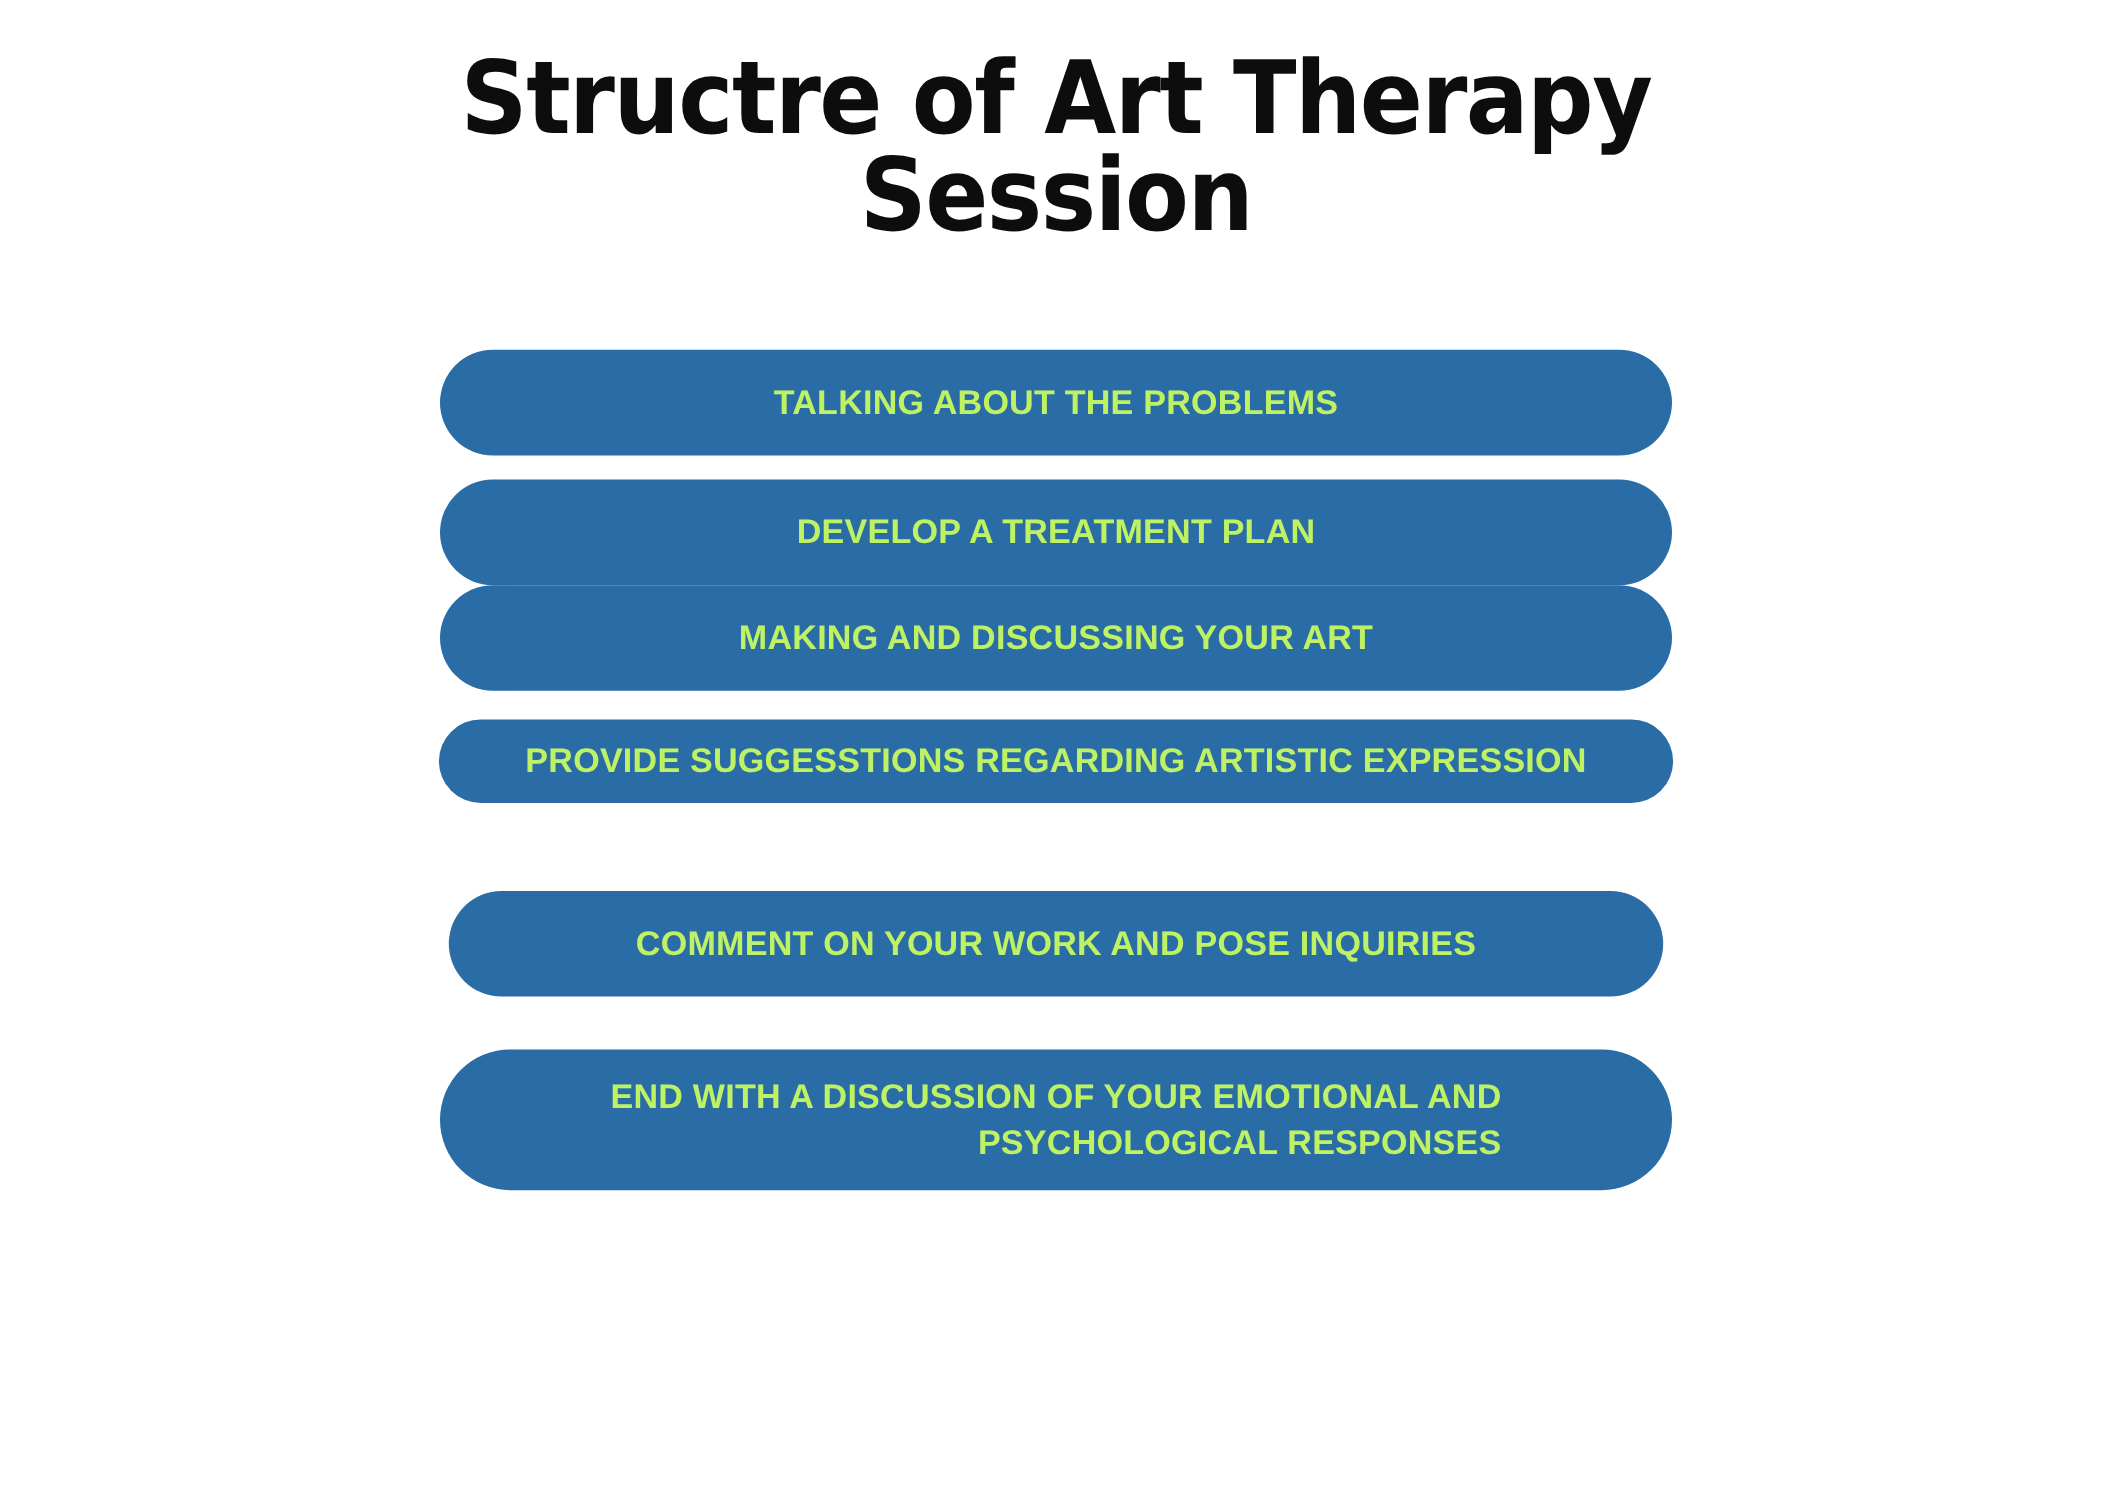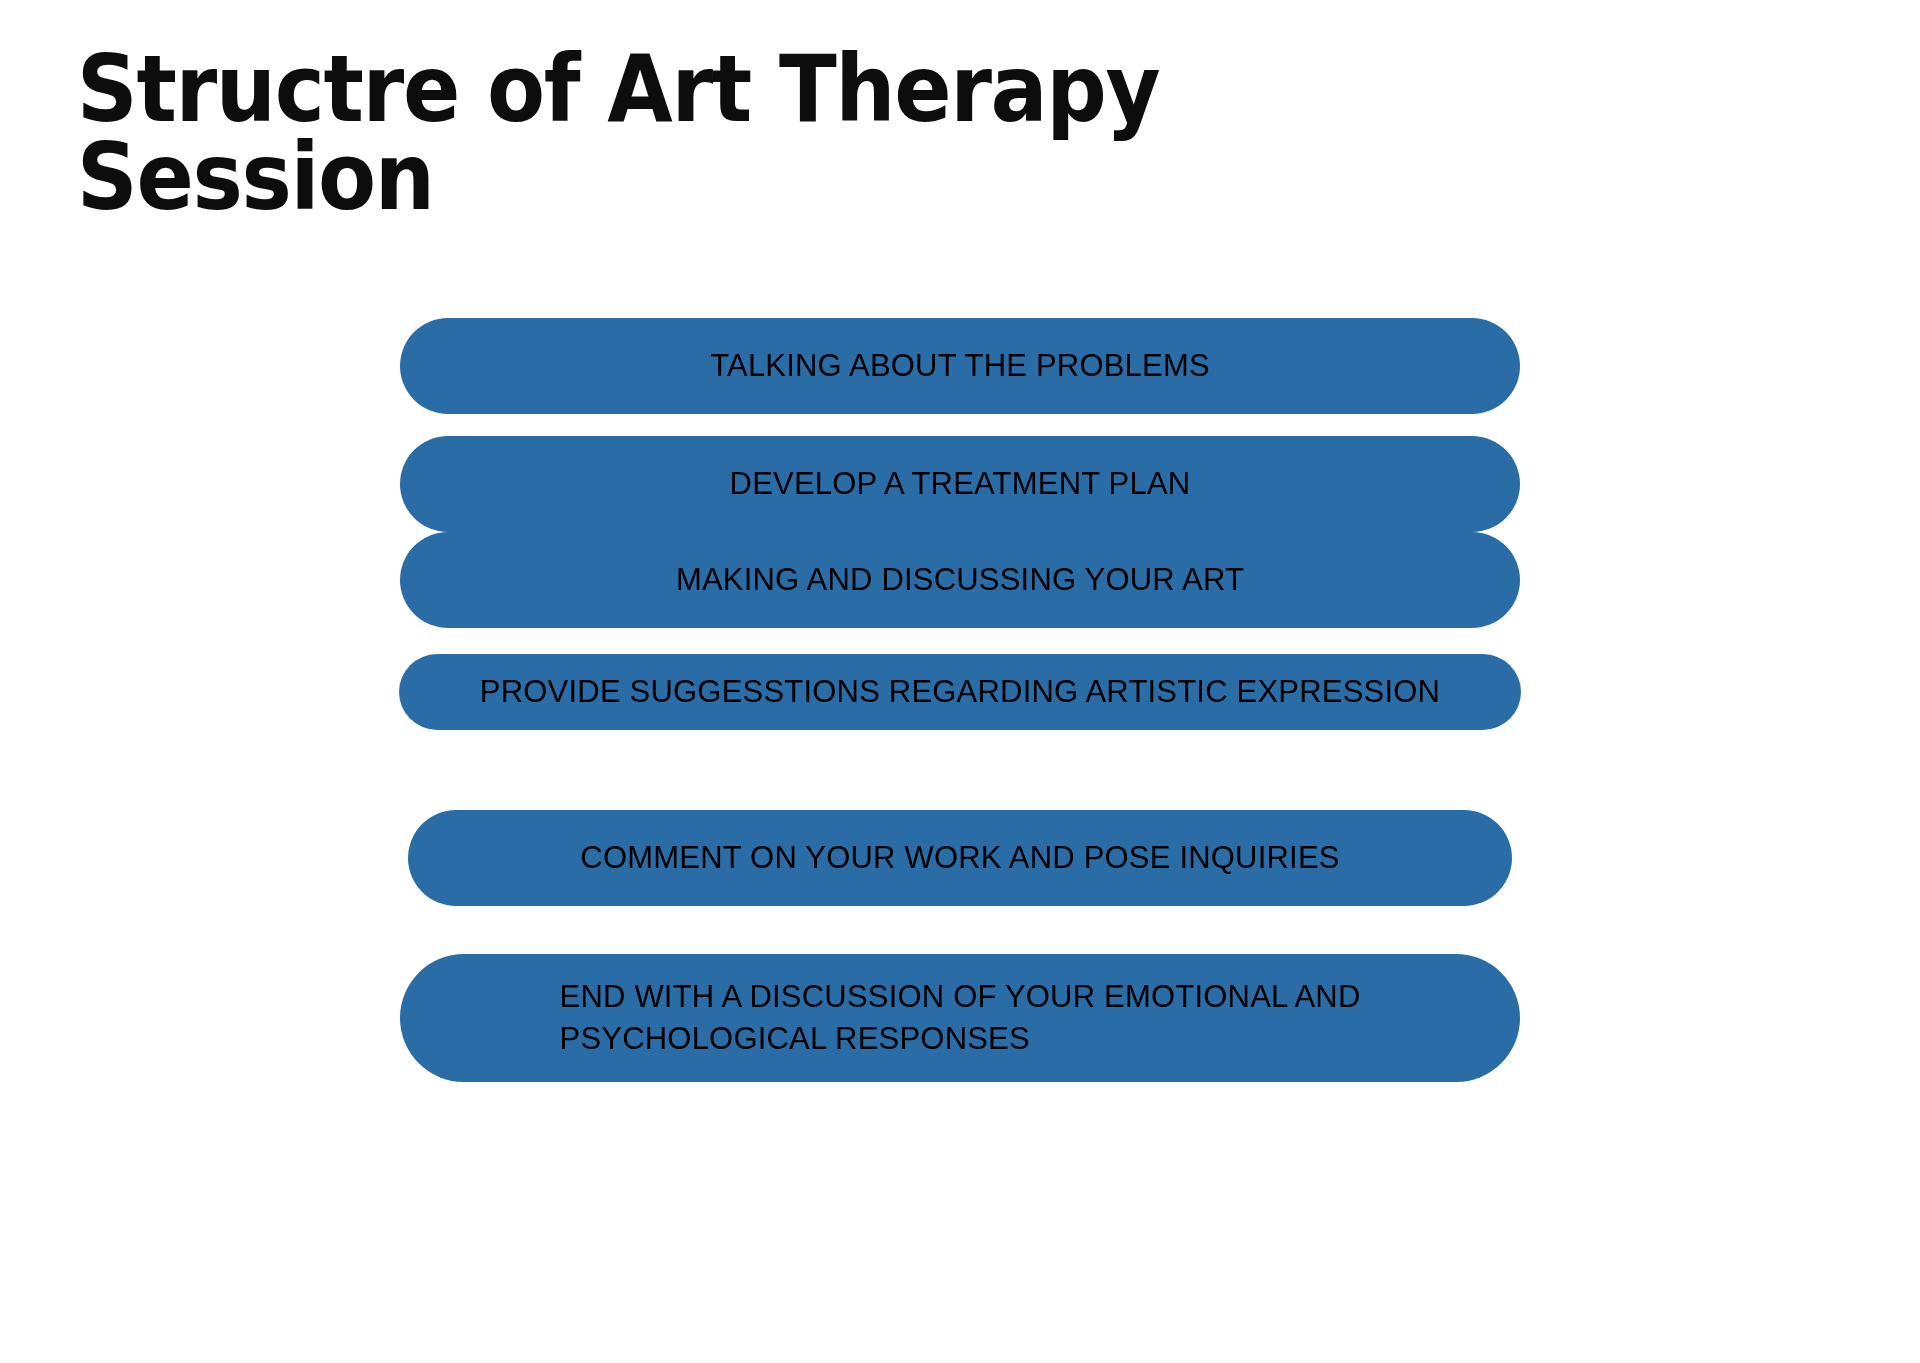--- a/index.html
+++ b/index.html
@@ -22,21 +22,21 @@
     background: #ffffff;
     box-sizing: border-box;
   }
 
   
   .title-block {
     position: absolute;
     left: 0;
     top: 46px;
     width: 1920px;
-    text-align: left;
+    text-align: center;
   }
   .title-line {
     display: block;
     color: #0d0d0d;
     font-family: "DejaVu Sans", "Liberation Sans", sans-serif;
     font-weight: 700;
     font-size: 92px;
     line-height: 0.96;
     letter-spacing: -1.5px;
     transform: scaleX(0.92);
@@ -58,27 +58,27 @@
     background: #2a6ca6;
     border-radius: 9999px;
     display: flex;
     align-items: center;
     justify-content: center;
     box-sizing: border-box;
     padding: 0 46px;
   }
 
   .pill-label {
-    color: #000000;
+    color: #bef264;
     font-family: "Liberation Sans", sans-serif;
-    font-weight: 400;
+    font-weight: 700;
     font-size: 31px;
     line-height: 1.28;
     letter-spacing: 0.2px;
-    text-align: left;
+    text-align: right;
     text-transform: uppercase;
     white-space: pre-line;
   }
 
   
   .pill.p1 { width: 1120px; height: 96px; margin-top: 0px; }
   .pill.p2 { width: 1120px; height: 96px; margin-top: 22px; }
   .pill.p3 { width: 1120px; height: 96px; }
   .pill.p4 { width: 1122px; height: 76px; margin-top: 26px; }
   .pill.p5 { width: 1104px; height: 96px; margin-top: 80px; }

